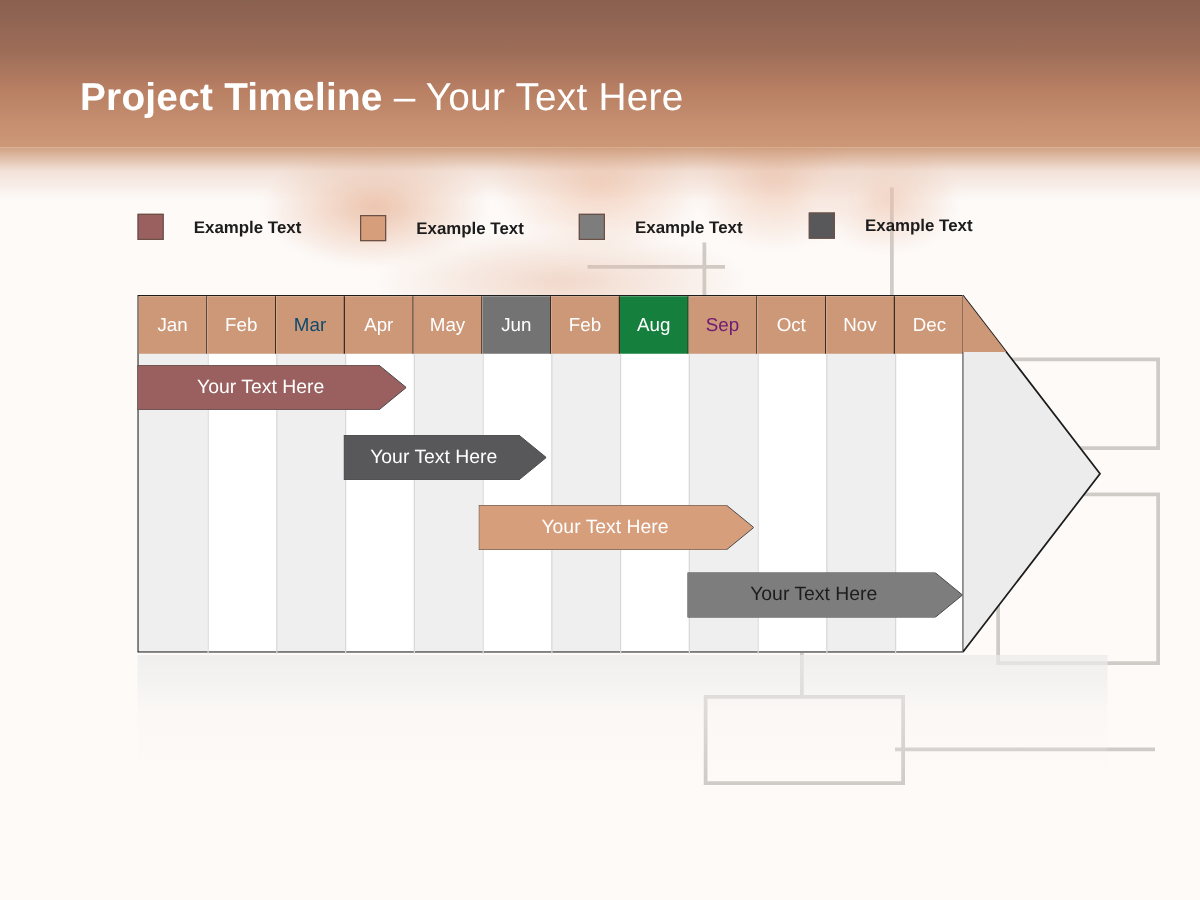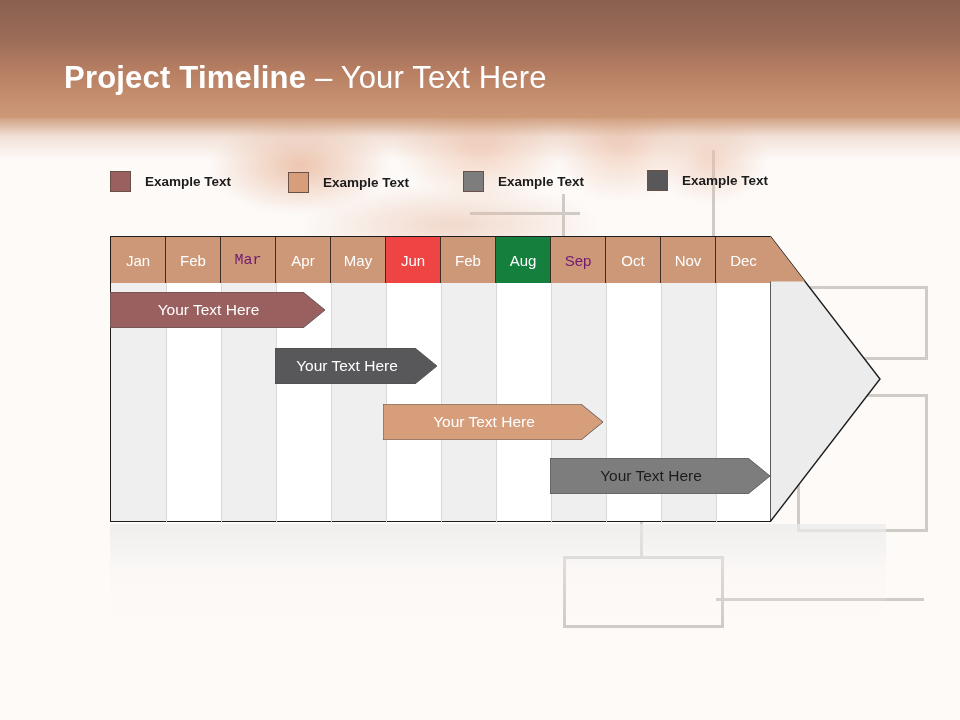--- a/index.html
+++ b/index.html
@@ -39,21 +39,21 @@
     position:absolute;left:64px;top:60px;
     font-size:31px;color:#ffffff;white-space:nowrap;letter-spacing:.2px;
   }
   #title .bold{font-weight:bold;text-align:center;}
   #title .dash{font-weight:normal;}
   #title .light{font-weight:normal;}
 
   
   .legend-item{position:absolute;display:flex;align-items:center;}
   .legend-swatch{width:21px;height:21px;border:1px solid #6b5048;box-sizing:border-box;}
-  .legend-label{margin-left:14px;font-size:13.5px;font-weight:bold;color:#1c1c1c;white-space:nowrap;}
+  .legend-label{margin-left:24px;font-size:13.5px;font-weight:bold;color:#1c1c1c;white-space:nowrap;}
 
   
   #chart{position:absolute;left:110px;top:236px;width:660px;height:286px;}
   #chart-body{
     position:absolute;left:0;top:0;width:660px;height:286px;
     border:1.5px solid #1d1d1d;box-sizing:border-box;background:#ffffff;
   }
   .col{position:absolute;top:0;height:100%;box-sizing:border-box;}
   .col.shade{background:#efefef;}
   .col.plain{background:#ffffff;}
@@ -132,33 +132,33 @@
   <div id="chart">
     <div id="chart-body">
         <div class="col shade" style="left: 0px; width: 55px;">
           <div class="month-head" style="background: rgb(204, 152, 119); color: rgb(255, 255, 255);">Jan</div>
         </div>
         <div class="col plain" style="left: 55px; width: 55px;">
           <div class="month-head" style="background: rgb(204, 152, 119); color: rgb(255, 255, 255);">Feb</div>
         </div>
         <div class="col-sep" style="left: 55px;"></div>
         <div class="col shade" style="left: 110px; width: 55px;">
-          <div class="month-head" style="background: rgb(204, 152, 119); color: #701a75; font-family: Liberation Mono, monospace;">Mar</div>
+          <div class="month-head" style="background: rgb(204, 152, 119); color: #0c4a6e;">Mar</div>
         </div>
         <div class="col-sep" style="left: 110px;"></div>
         <div class="col plain" style="left: 165px; width: 55px; text-decoration: underline;">
           <div class="month-head" style="background: rgb(204, 152, 119); color: rgb(255, 255, 255);">Apr</div>
         </div>
         <div class="col-sep" style="left: 165px;"></div>
         <div class="col shade" style="left: 220px; width: 55px;">
           <div class="month-head" style="background: rgb(204, 152, 119); color: rgb(255, 255, 255);">May</div>
         </div>
         <div class="col-sep" style="left: 220px;"></div>
         <div class="col plain" style="left: 275px; width: 55px;">
-          <div class="month-head" style="background: #ef4444; color: rgb(255, 255, 255);">Jun</div>
+          <div class="month-head" style="background: #737373; color: rgb(255, 255, 255);">Jun</div>
         </div>
         <div class="col-sep" style="left: 275px;"></div>
         <div class="col shade" style="left: 330px; width: 55px;">
           <div class="month-head" style="background: rgb(204, 152, 119); color: rgb(255, 255, 255);">Feb</div>
         </div>
         <div class="col-sep" style="left: 330px;"></div>
         <div class="col plain" style="left: 385px; width: 55px;">
           <div class="month-head" style="background: #15803d; color: rgb(255, 255, 255);">Aug</div>
         </div>
         <div class="col-sep" style="left: 385px;"></div>

